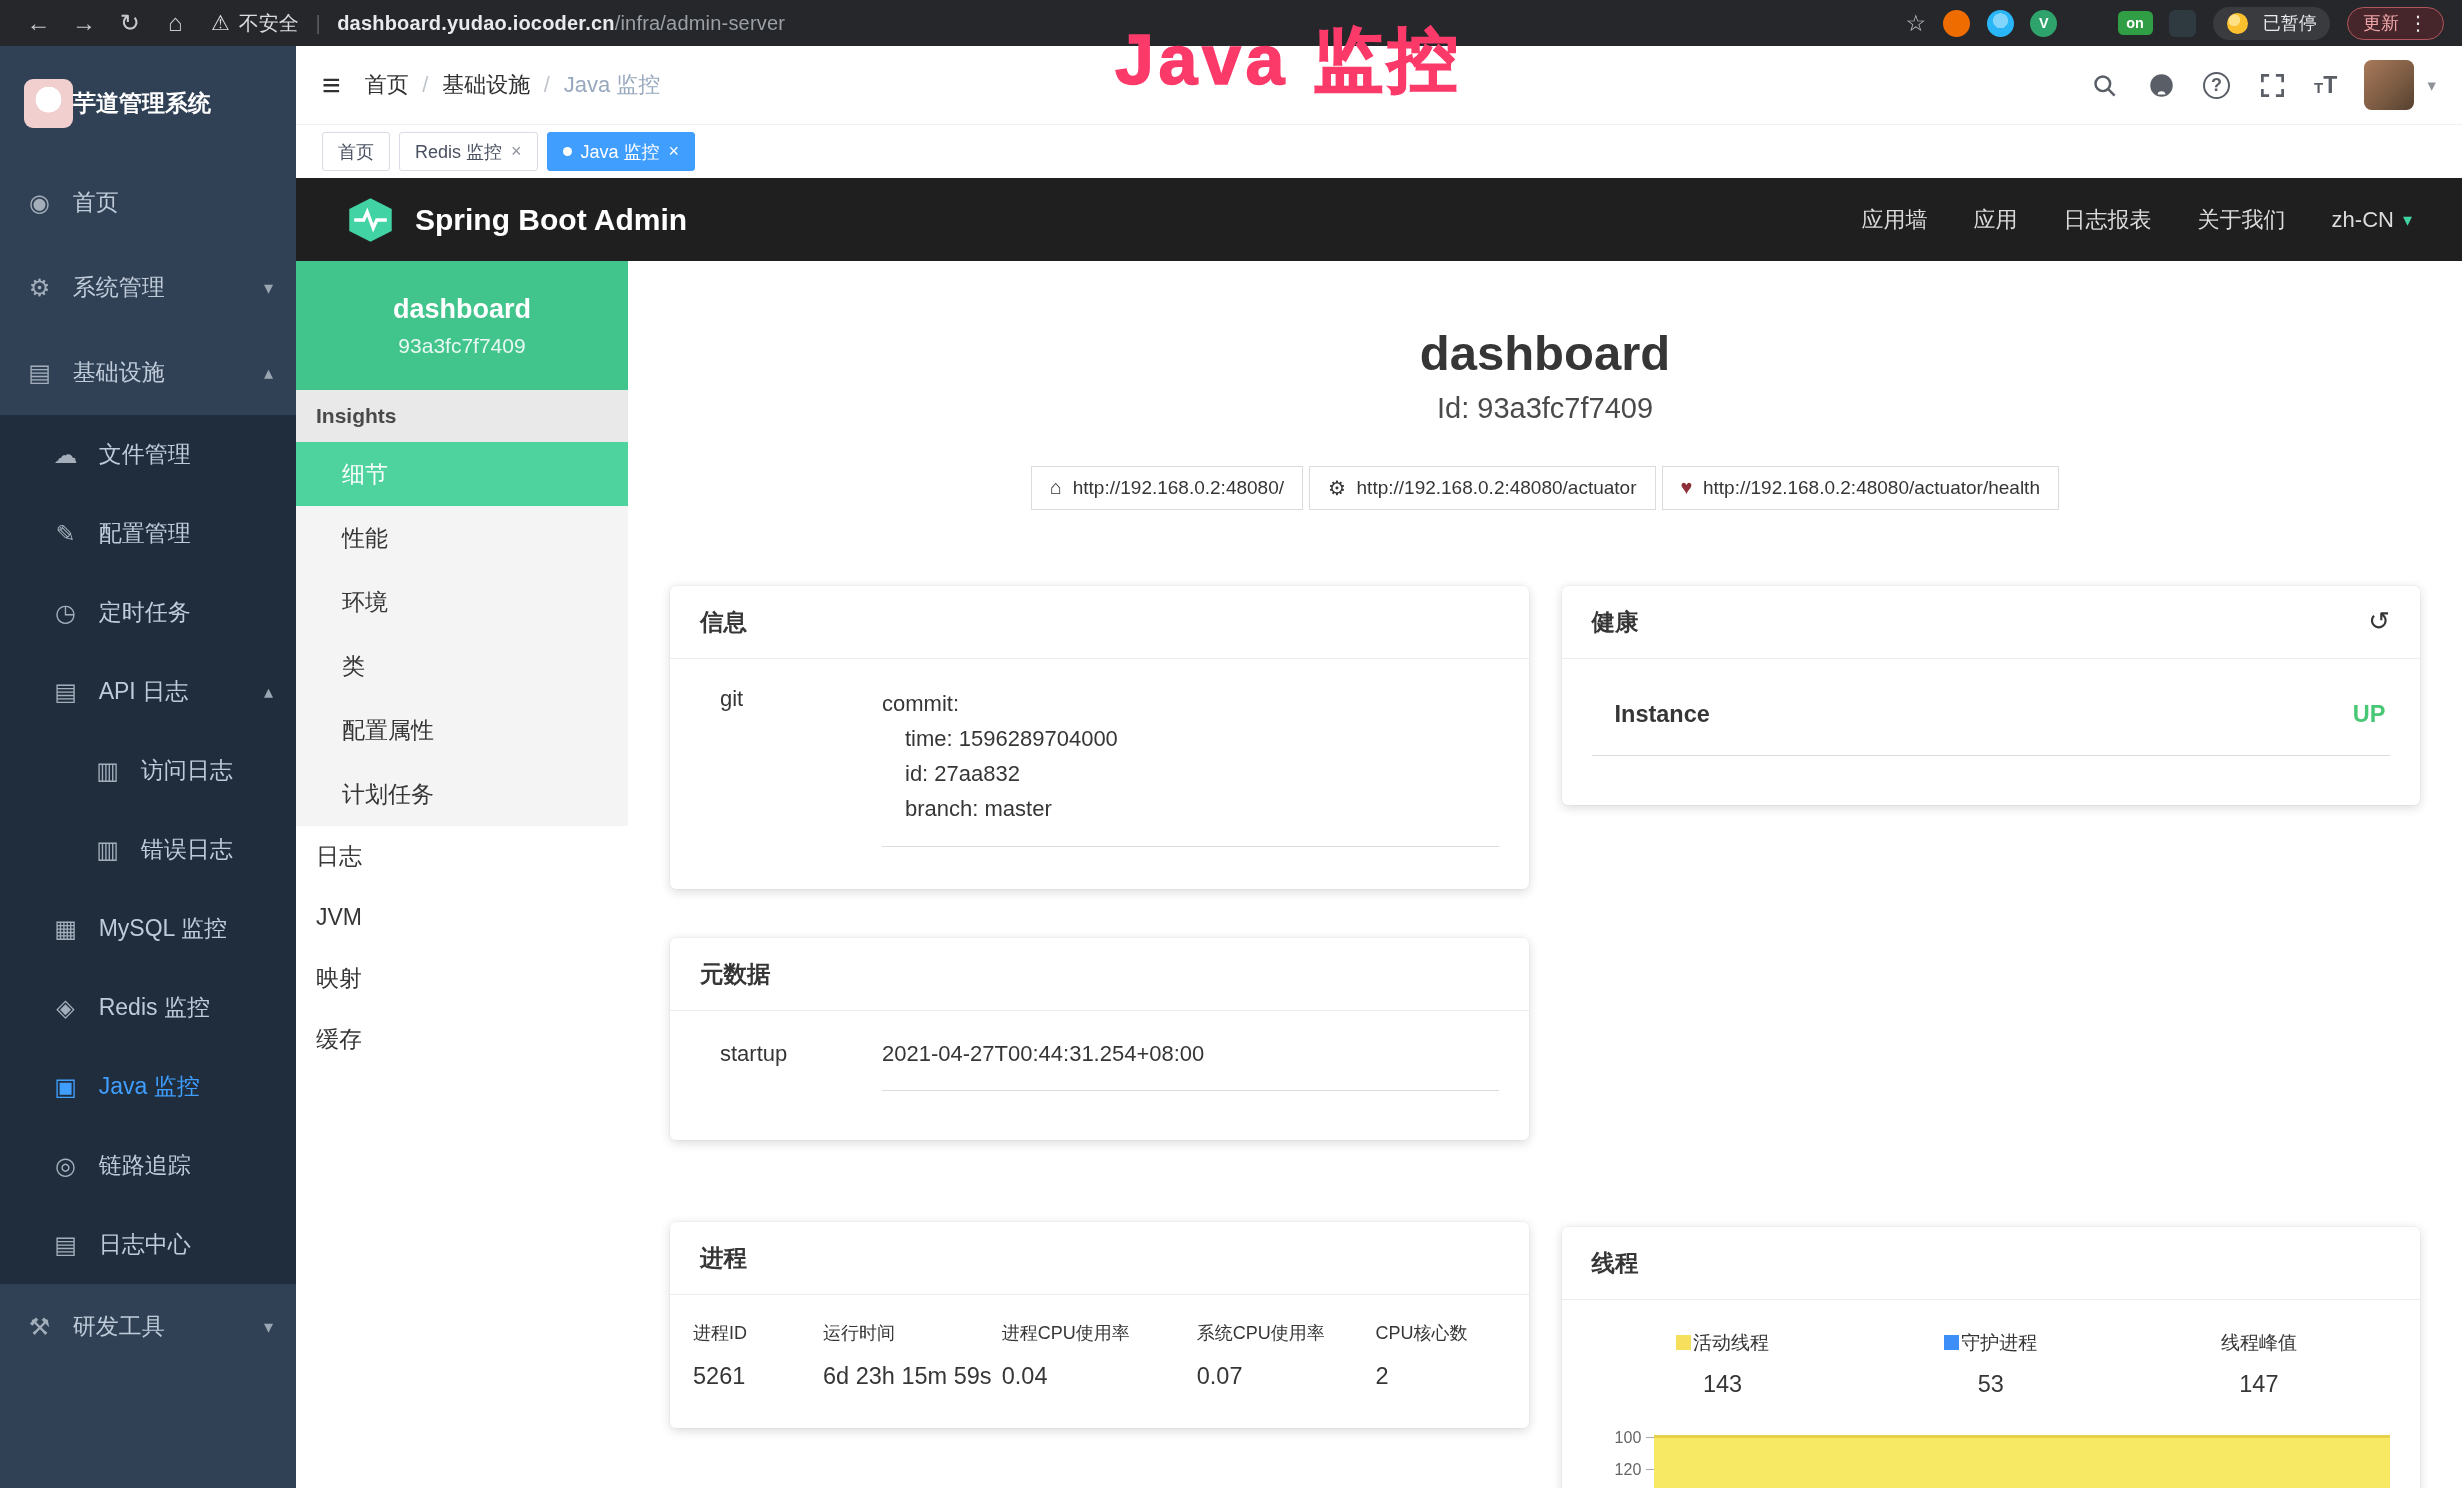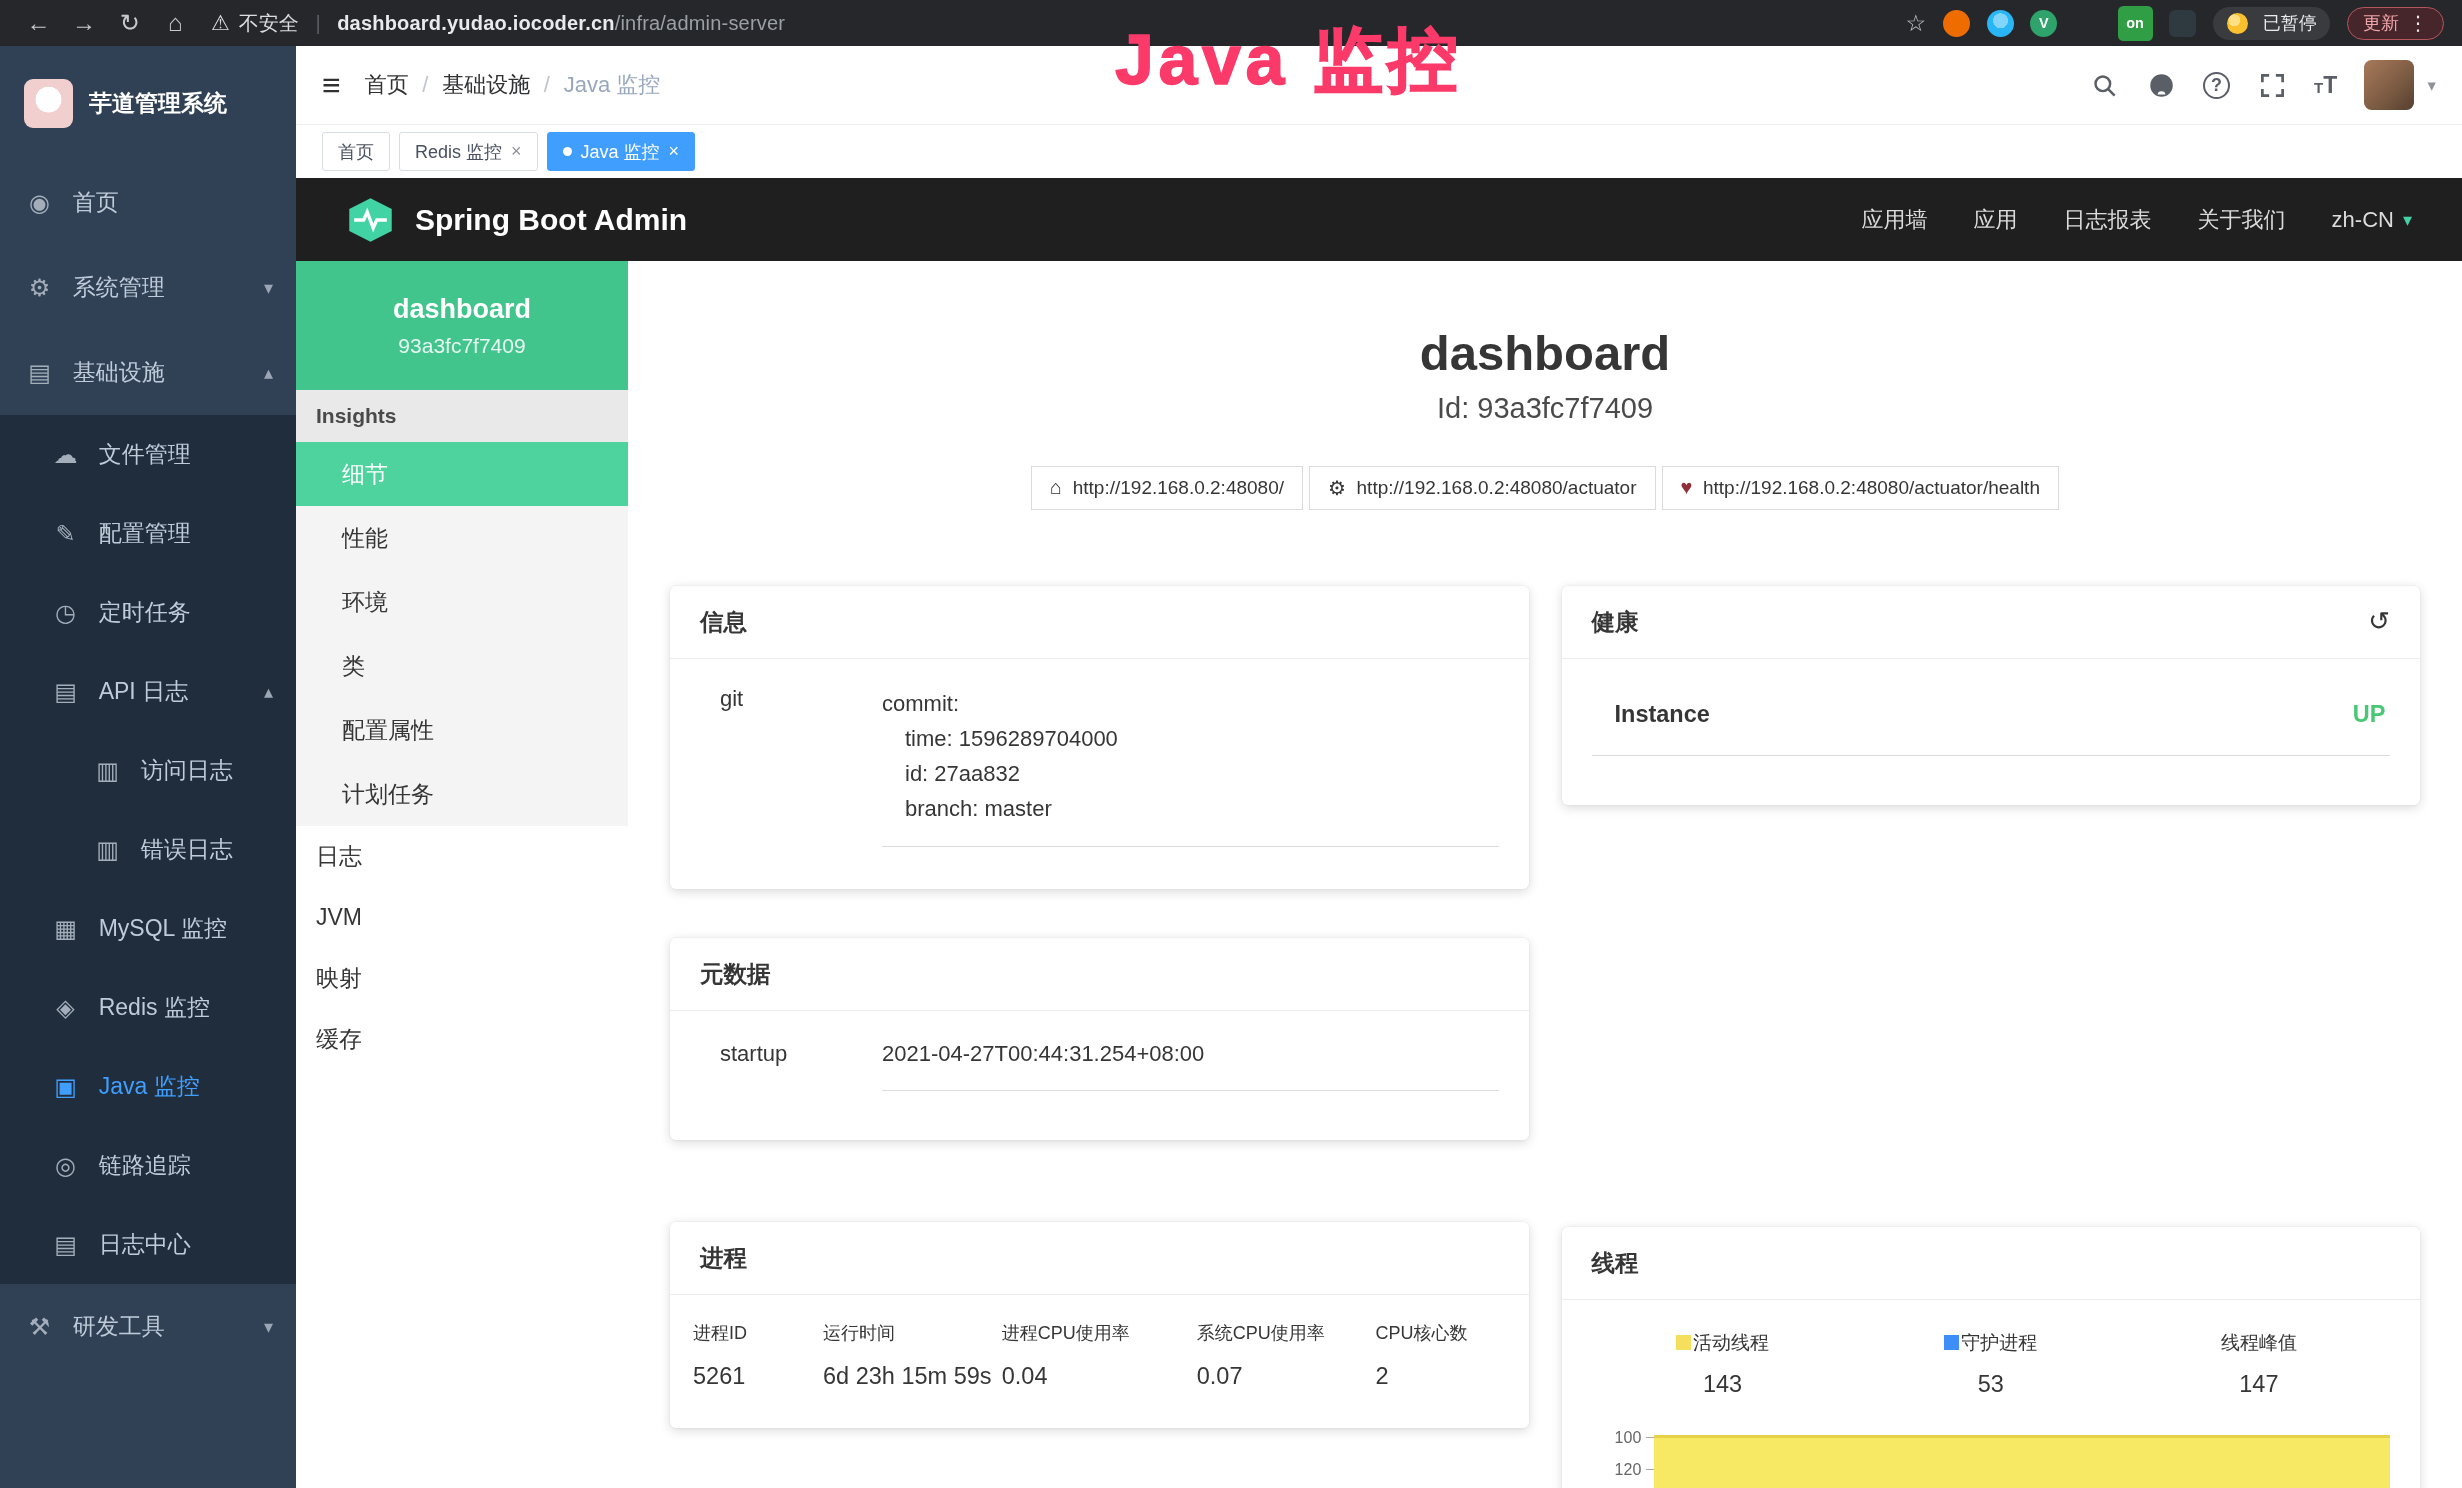--- a/index.html
+++ b/index.html
@@ -20,36 +20,36 @@
   .b-right { margin-left:auto; display:flex; align-items:center; gap:16.7px; }
   .star { font-size:23px; color:#c7c9cd; }
   .ext { width:27px; height:27px; border-radius:50%; display:flex; align-items:center;
     justify-content:center; color:#fff; font-size:14.4px; font-weight:700; }
   .ext-cat { background:#ef6c00; }
   .ext-drop { background:radial-gradient(circle at 50% 40%, #81d4fa 0 35%, #29b6f6 36% 100%); }
   .ext-v { background:#2ea36b; }
   .ext-grid { border-radius:6px; background:transparent; display:grid;
     grid-template-columns:11.4px 11.4px; grid-template-rows:11.4px 11.4px; gap:3px; }
   .ext-grid span { background:#1e88e5; border-radius:2.3px; }
-  .on-badge { min-width:35px; height:35px; border-radius:5.3px; background:#2f9e44; color:#fff;
+  .on-badge { min-width:35px; height:24px; border-radius:5.3px; background:#2f9e44; color:#fff;
     font-size:14.4px; font-weight:700; display:flex; align-items:center; justify-content:center; }
   .ext-dark { border-radius:6px; background:#2f3a40; }
   .paused { height:33px; border-radius:16.7px; background:#3a3b3f; display:flex;
     align-items:center; gap:15px; padding:0 13.7px; font-size:18px; color:#e8eaed; }
   .paused .emoji { width:21px; height:21px; border-radius:50%;
     background:radial-gradient(circle at 35% 35%, #ffe082 0 30%, #fbc02d 31% 100%); }
   .update { height:33px; border-radius:16.7px; background:#46262a; border:1.5px solid #b4565e;
     color:#f2a6ab; font-size:18px; padding:0 15px; display:flex; align-items:center; gap:9px; }
   .update .dots { color:#e8eaed; font-size:20px; }
 
   
   .app { display:flex; height:1443px; }
   .app-sidebar { width:296px; background:#304156; flex-shrink:0; display:flex;
     flex-direction:column; }
-  .logo-row { height:114px; display:flex; align-items:center; gap:16px; padding:0 24px; }
+  .logo-row { height:114px; display:flex; align-items:center; gap:0; padding:0 24px; }
   .logo-img { width:49px; height:49px; border-radius:9px; flex-shrink:0;
     background:radial-gradient(circle at 50% 42%, #ffffff 0 34%, #f2cfcf 35% 100%); }
   .logo-title { color:#fff; font-size:23px; font-weight:700; white-space:nowrap; }
   .menu-item { height:85px; display:flex; align-items:center; padding:0 23px;
     color:#bfcbd9; font-size:23px; gap:16.7px; cursor:pointer; white-space:nowrap; }
   .menu-item .micon { width:33px; font-size:24px; color:#a3aeba; text-align:center; flex-shrink:0; }
   .menu-item .caret { margin-left:auto; color:#9aa6b2; font-size:18px; }
   .submenu { background:#1f2d3d; }
   .submenu .menu-item { height:79px; padding-left:49px; }
   .submenu .nested { padding-left:91px; }

